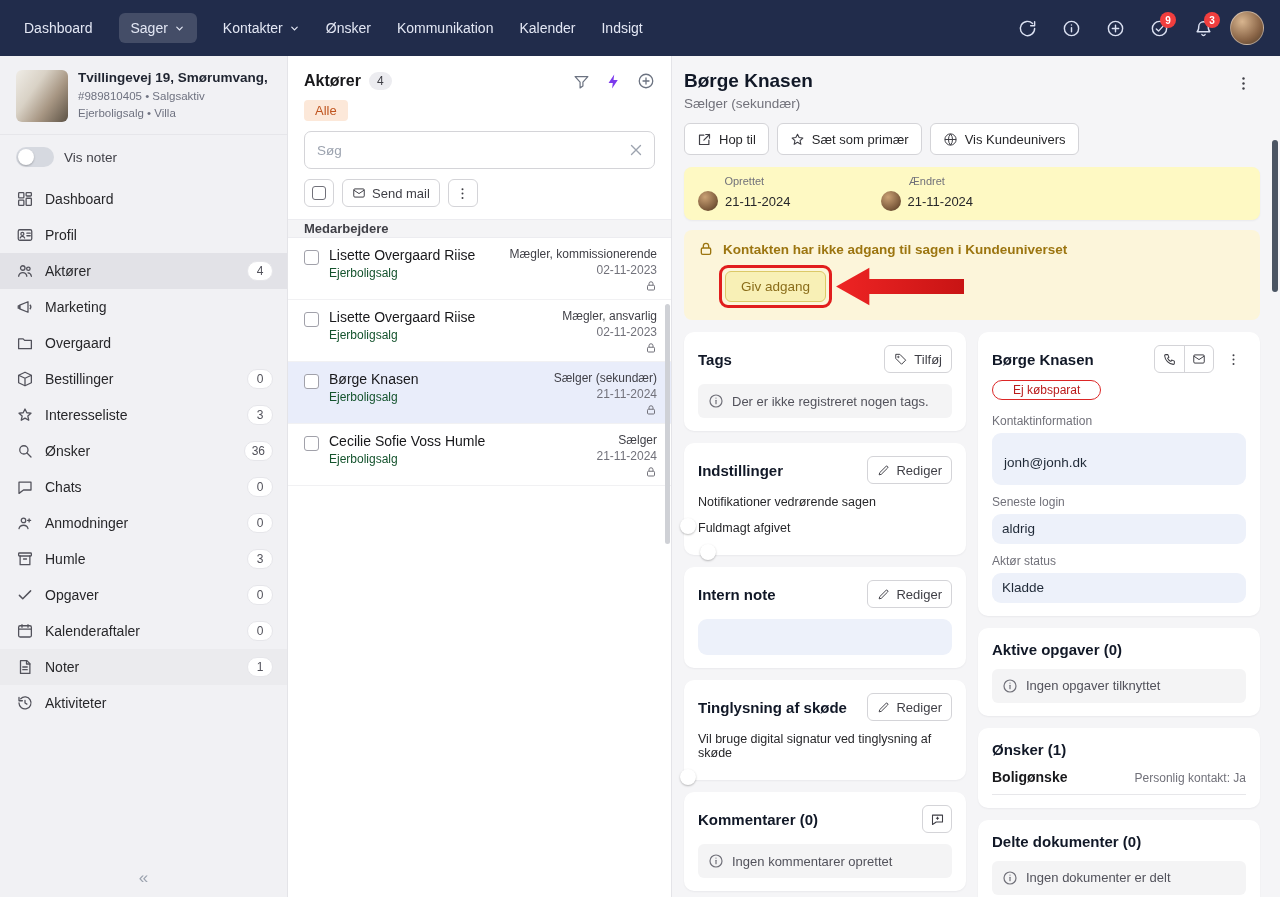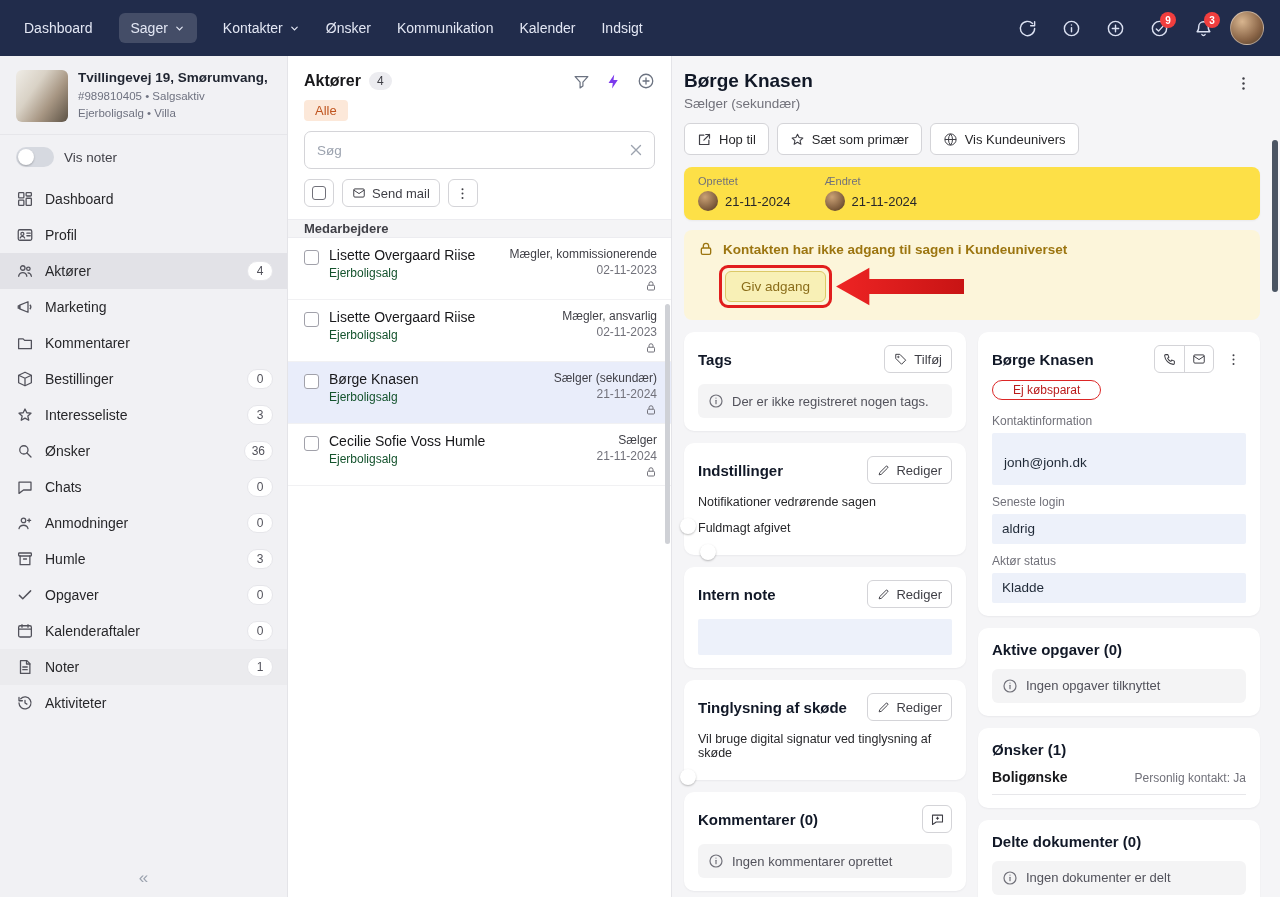--- a/index.html
+++ b/index.html
@@ -74,21 +74,21 @@
   .panel-thumb { position:absolute; right:1px; top:248px; width:5px; height:240px; border-radius:3px; background:#cfd1d6; }
 
   
   .detail-top { display:flex; align-items:flex-start; padding:4px 4px 0 0; }
   .detail-name { font-size:19px; font-weight:700; color:#111827; }
   .detail-sub { font-size:13.5px; color:#71717a; margin-top:4px; }
   .kebab { width:26px; height:26px; display:flex; align-items:center; justify-content:center; color:#3f3f46; }
   .btn-row { display:flex; gap:8px; margin:12px 0 12px; }
   .wbtn { display:flex; align-items:center; gap:7px; background:#fff; border:1px solid #d4d4d8; border-radius:6px; height:32px; padding:0 12px; font-size:13px; font-weight:500; color:#27272a; }
   .wbtn .bicon { width:15px; height:15px; color:#3f3f46; }
-  .meta-card { background:#fde047; border-radius:8px; padding:8px 14px 9px; display:flex; gap:34px; box-shadow:0 1px 2px rgba(16,24,40,.05); }
+  .meta-card { background:#fef9c3; border-radius:8px; padding:8px 14px 9px; display:flex; gap:90px; box-shadow:0 1px 2px rgba(16,24,40,.05);text-align:center; }
   .meta-label { font-size:11px; color:#71717a; margin-bottom:4px; }
   .meta-row { display:flex; align-items:center; gap:7px; font-size:13px; color:#27272a; }
   .mini-avatar { width:20px; height:20px; border-radius:50%; background:radial-gradient(circle at 35% 30%, #caa175, #7d5b3c 65%, #46311d); }
   .warning { background:#fcf5da; border-radius:8px; padding:11px 14px 12px; margin-top:10px; }
   .warn-row1 { display:flex; align-items:center; gap:9px; color:#9c7510; }
   .warn-msg { font-size:13.5px; font-weight:700; }
   .warn-lock { width:16px; height:16px; }
   .warn-row2 { display:flex; align-items:center; margin:8px 0 0 21px; }
   .anno-box { border:3px solid #e11d1d; border-radius:9px; padding:3px; }
   .giv-btn { background:#f8f0b6; border:1px solid #dcc968; border-radius:6px; padding:7px 15px; font-size:13.5px; font-weight:500; color:#8a6d1a; }
@@ -96,21 +96,21 @@
     clip-path:polygon(0 50%, 26% 3%, 26% 31%, 100% 31%, 100% 69%, 26% 69%, 26% 97%); }
 
   .cols { display:grid; grid-template-columns:1fr 1fr; gap:12px; margin-top:12px; align-items:start; }
   .card { background:#fff; border-radius:10px; padding:13px 14px; margin-bottom:12px; box-shadow:0 1px 2px rgba(16,24,40,.05); }
   .card-h { display:flex; align-items:center; justify-content:space-between; margin-bottom:11px; }
   .card-title { font-size:15px; font-weight:700; color:#111827; }
   .infobox { background:#f4f4f5; border-radius:6px; min-height:34px; display:flex; align-items:center; gap:8px; padding:7px 10px; font-size:13px; color:#52525b; }
   .iicon { width:16px; height:16px; color:#71717a; flex:none; }
   .set-label { font-size:12.5px; color:#27272a; margin:2px 0 7px; }
   .set-block + .set-block { margin-top:12px; }
-  .field { background:#edf1fa; border-radius:2px; font-size:13.5px; color:#1f2937; }
+  .field { background:#edf1fa; border-radius:9px; font-size:13.5px; color:#1f2937; }
   .note-field { height:36px; }
   .login-field { height:30px; display:flex; align-items:center; padding:0 10px; }
   .contact-box { padding:18px 12px 10px; line-height:1.75; }
   .label-sm { font-size:12px; color:#71717a; margin:10px 0 5px; }
   .chip-red { display:inline-block; border:1px solid #dc2626; color:#b91c1c; border-radius:999px; font-size:12px; padding:2px 20px; margin-bottom:4px; }
   .btn-group { display:flex; border:1px solid #d4d4d8; border-radius:6px; overflow:hidden; background:#fff; }
   .btn-group .cell { width:29px; height:26px; display:flex; align-items:center; justify-content:center; color:#3f3f46; }
   .btn-group .cell + .cell { border-left:1px solid #d4d4d8; }
   .hdr-icons { display:flex; align-items:center; gap:6px; }
   .wish-row { display:flex; align-items:baseline; justify-content:space-between; border-bottom:1px solid #e7e7ea; padding-bottom:9px; }
@@ -252,21 +252,21 @@
             </svg>
           </span>
         <span class="slabel">Marketing</span>
       </div>
       <div class="side-item">
         <span class="sicon">
             <svg viewBox="0 0 24 24" fill="none" stroke="currentColor" stroke-width="1.7" stroke-linejoin="round">
               <path d="M3.5 6.5h6l2 2h9v11h-17v-13z"></path>
             </svg>
           </span>
-        <span class="slabel">Kommentarer</span>
+        <span class="slabel">Overgaard</span>
       </div>
       <div class="side-item">
         <span class="sicon">
             <svg viewBox="0 0 24 24" fill="none" stroke="currentColor" stroke-width="1.7" stroke-linejoin="round">
               <path d="M12 3l8.5 4v10L12 21l-8.5-4V7L12 3z"></path>
               <path d="M3.5 7l8.5 4 8.5-4M12 11v10"></path>
             </svg>
           </span>
         <span class="slabel">Bestillinger</span>
         <span class="sbadge">0</span>

